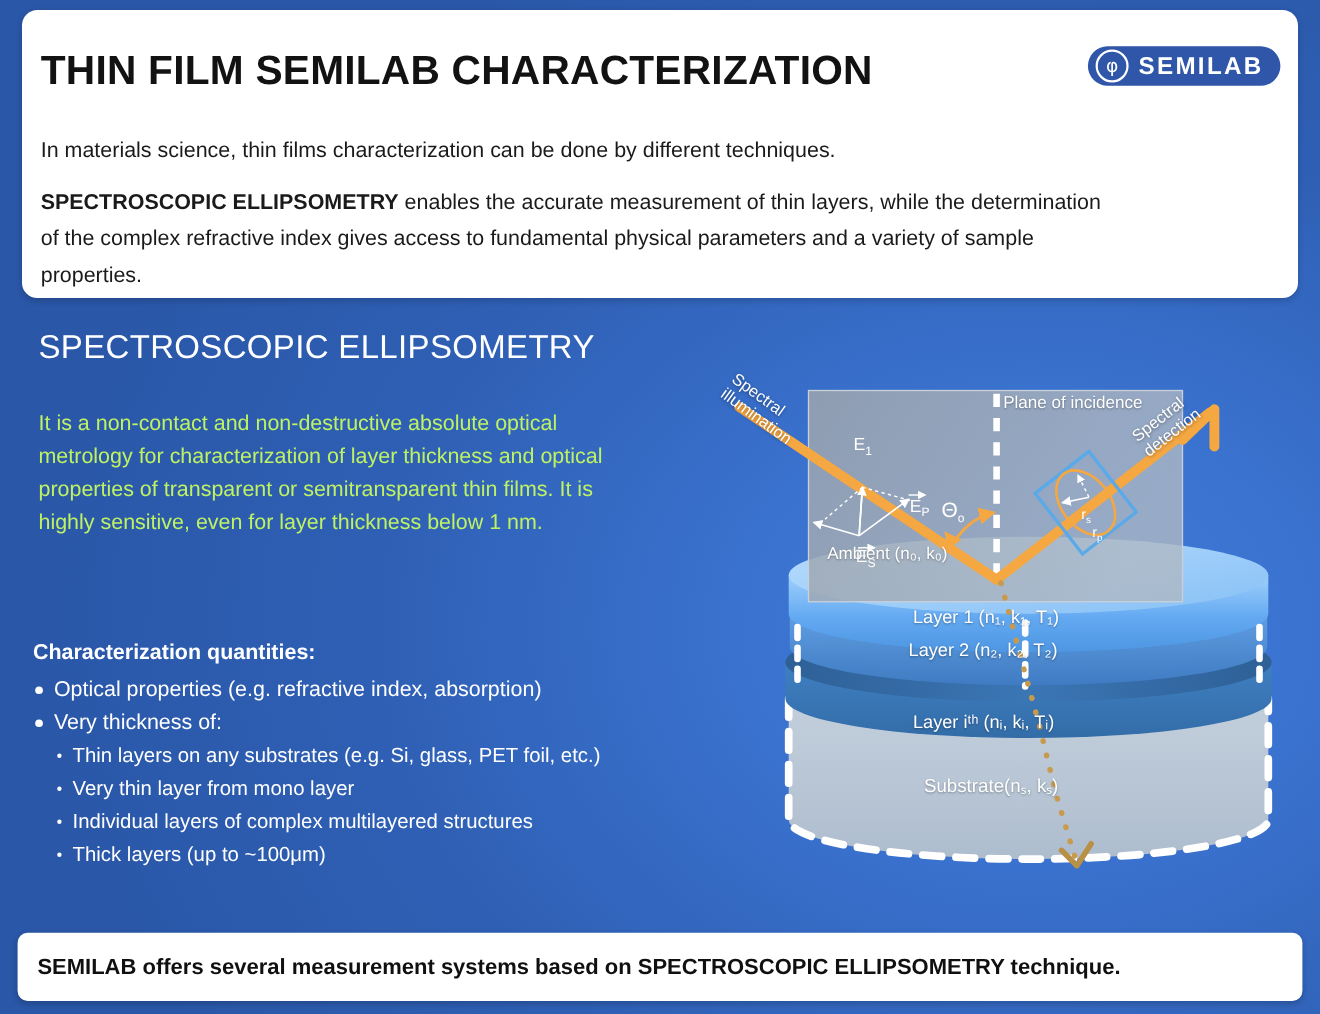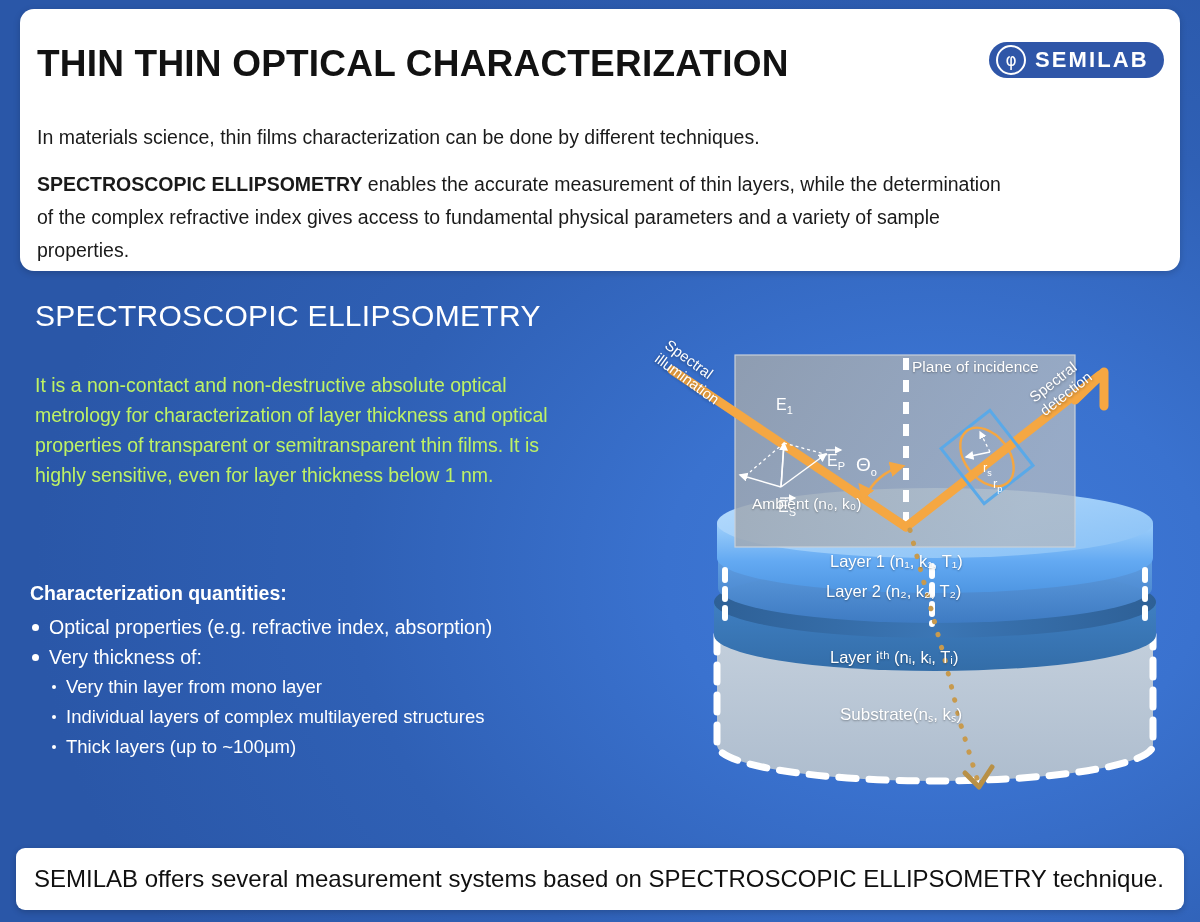--- a/index.html
+++ b/index.html
@@ -86,21 +86,21 @@
   }
 
   
   #footer-card{
     position:absolute;left:16px;bottom:12px;width:1168px;height:62px;
     background:#ffffff;border-radius:9px;
     display:flex;align-items:center;
     box-shadow:0 2px 6px rgba(0,0,0,.2);
   }
   #footer-text{
-    margin-left:18px;font-size:24px;font-weight:400;color:#101010;letter-spacing:0px;
+    margin-left:18px;font-size:20px;font-weight:700;color:#101010;letter-spacing:0px;
   }
 
   
   #diagram{position:absolute;left:660px;top:330px;width:540px;height:480px;}
   #diagram svg{position:absolute;left:0;top:0;}
   .dlabel{
     position:absolute;color:#ffffff;font-size:15.5px;white-space:nowrap;
     text-shadow:0 1px 2px rgba(0,0,0,.35);
   }
   .vec{position:absolute;color:#ffffff;font-size:16px;white-space:nowrap;}
@@ -111,38 +111,39 @@
   }
   .small-lbl{position:absolute;color:#ffffff;font-size:13px;}
   .small-lbl sub{font-size:9px;}
 </style>
 </head>
 <body>
 
 <div id="page"></div>
 
 <div id="header-card">
-  <div id="main-title">THIN THIN OPTICAL CHARACTERIZATION</div>
+  <div id="main-title">THIN FILM SEMILAB CHARACTERIZATION</div>
 
   <div id="logo">
     <div id="logo-mark">φ</div>
     <div id="logo-text">SEMILAB</div>
   </div>
 
   <div class="hdr-p" id="hdr-p2"><b>SPECTROSCOPIC ELLIPSOMETRY</b><span> enables the accurate measurement of thin layers, while the determination of the complex refractive index gives access to fundamental physical parameters and a variety of sample properties.</span></div>
   <div class="hdr-p" id="hdr-p1">In materials science, thin films characterization can be done by different techniques.</div>
 </div>
 
 <div id="section-title">SPECTROSCOPIC ELLIPSOMETRY</div>
 <div id="intro-text">It is a non-contact and non-destructive absolute optical metrology for characterization of layer thickness and optical properties of transparent or semitransparent thin films. It is highly sensitive, even for layer thickness below 1 nm.</div>
 <div id="char-title">Characterization quantities:</div>
 
 <div id="bullets">
   <div class="b1">Optical properties (e.g. refractive index, absorption)</div>
   <div class="b1">Very thickness of:</div>
+  <div class="b2">Thin layers on any substrates (e.g. Si, glass, PET foil, etc.)</div>
   <div class="b2">Very thin layer from mono layer</div>
   <div class="b2">Individual layers of complex multilayered structures</div>
   <div class="b2">Thick layers (up to ~100μm)</div>
 </div>
 
 <div id="diagram">
   <svg width="540" height="480" viewBox="0 0 540 480">
     <defs>
       <linearGradient id="gL1" x1="0" y1="0" x2="0" y2="1">
         <stop offset="0%" stop-color="#9fd0fb"></stop>

